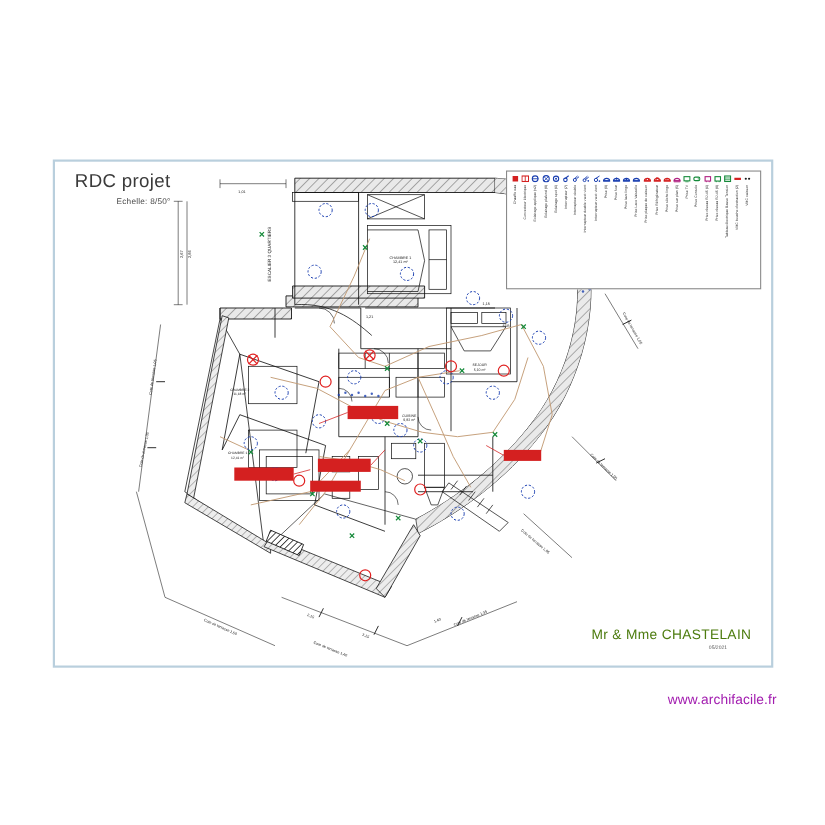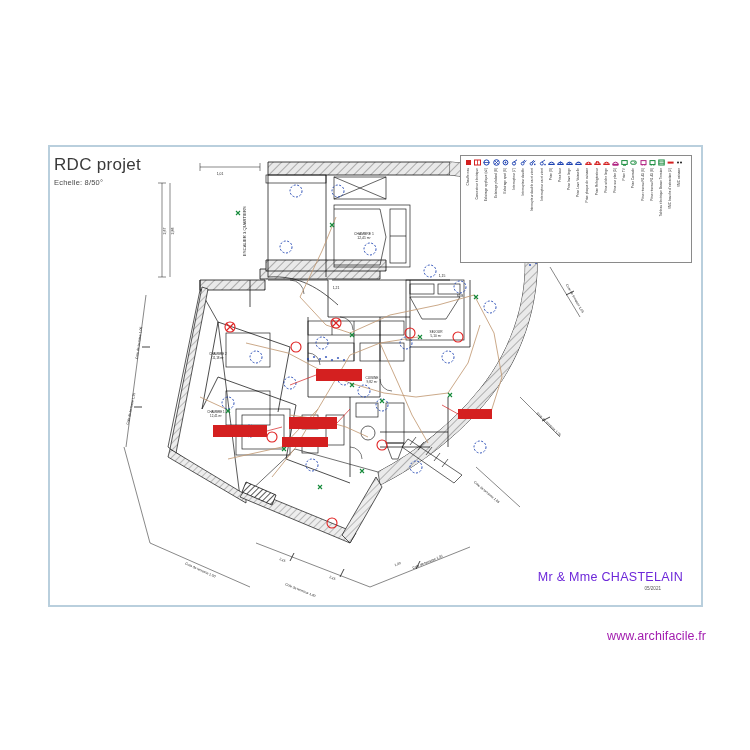--- a/index.html
+++ b/index.html
@@ -12,31 +12,31 @@
   }
   
   #sheet{
     position:absolute;
     left:48px;top:145px;width:655px;height:462px;
     border:2px solid #b9cfdd;
     background:#ffffff;
     box-sizing:border-box;
   }
   
-  #title-block{position:absolute;left:4px;top:8px;}
+  #title-block{position:absolute;left:18px;top:8px;text-align:right;}
   #plan-title{
     font-size:17px;color:#3a3a3a;letter-spacing:.3px;
     font-family:"Liberation Sans", sans-serif;
   }
   #plan-scale{
     font-size:7.5px;color:#4a4a4a;margin-top:3px;letter-spacing:.2px;
   }
   
   #owner-block{position:absolute;right:18px;bottom:14px;text-align:right;}
-  #owner-name{font-size:12.5px;color:#6d28d9;letter-spacing:.3px;}
+  #owner-name{font-size:12.5px;color:#4d7c0f;letter-spacing:.3px;}
   #owner-date{font-size:4.6px;color:#555;margin-top:2px;margin-right:22px;}
   
   #site-url{
     position:absolute;left:607px;top:629px;
     font-size:12.5px;color:#a21caf;letter-spacing:.1px;
   }
   
   #legend{
     position:absolute;left:410px;top:8px;
     width:232px;height:108px;

